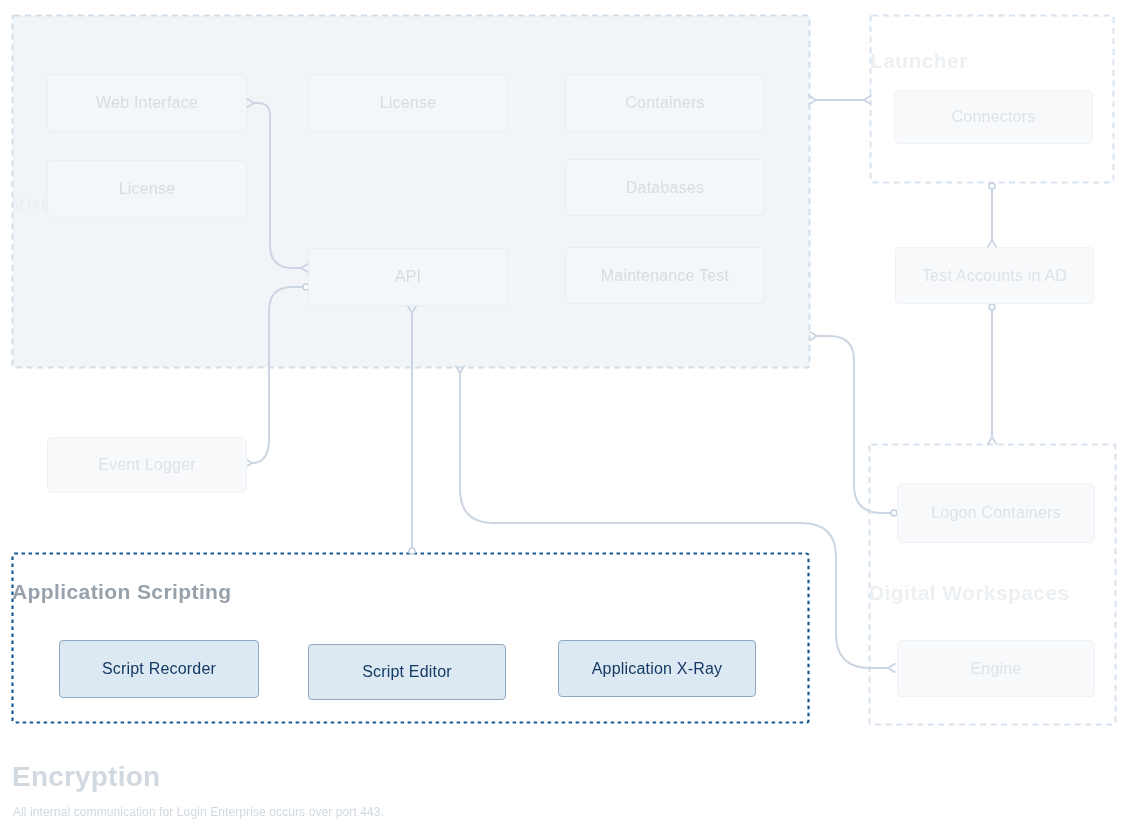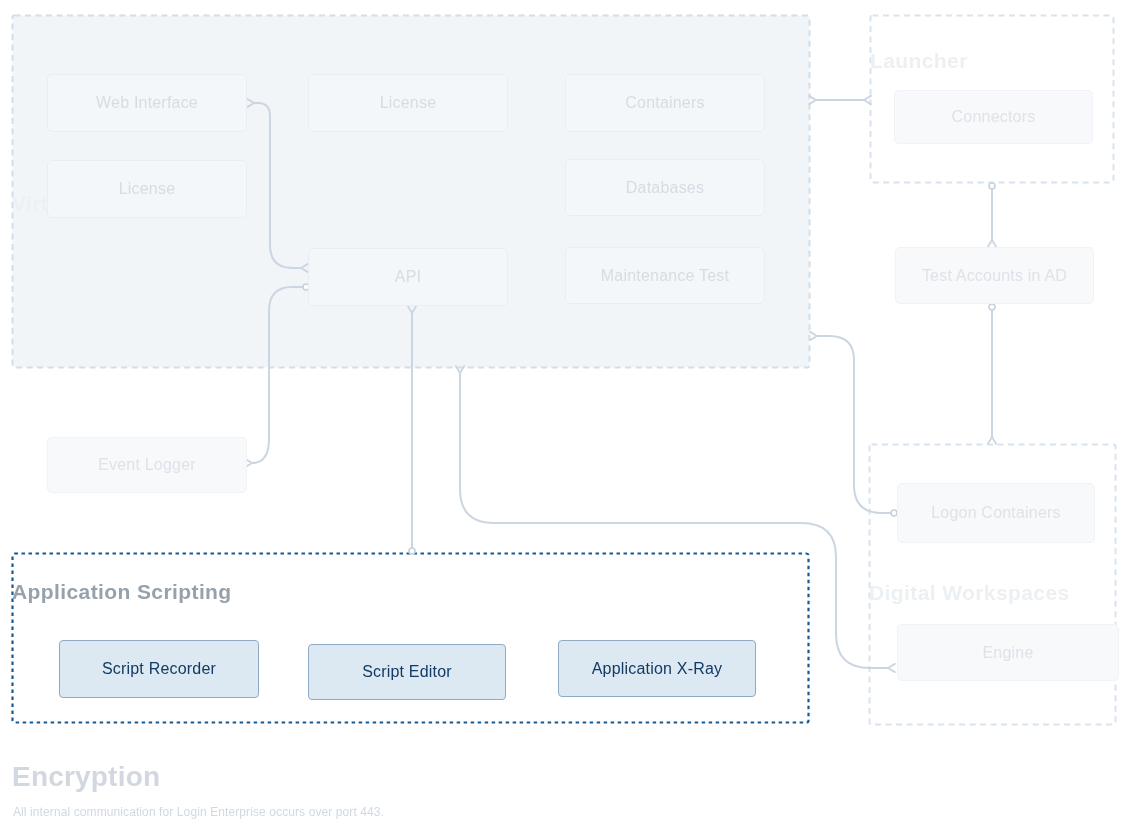--- a/index.html
+++ b/index.html
@@ -78,21 +78,21 @@
     <div class="group-title" style="top:34px;">Launcher</div>
     <div class="node white-node" style="left:24px;top:75px;width:199px;height:54px;">Connectors</div>
   </section>
 
   <div class="node white-node" style="left:895px;top:247px;width:199px;height:57px;">Test Accounts in AD</div>
   <div class="node white-node" style="left:47px;top:437px;width:200px;height:56px;">Event Logger</div>
 
   <section class="group" style="left:869px;top:444px;width:247px;height:281px;">
     <div class="group-title" style="top:137px;">Digital Workspaces</div>
     <div class="node white-node" style="left:28px;top:39px;width:198px;height:60px;">Logon Containers</div>
-    <div class="node white-node" style="left:28px;top:180px;width:222px;height:57px;">Engine</div>
+    <div class="node white-node" style="left:28px;top:196px;width:198px;height:57px;">Engine</div>
   </section>
 
   <section class="group" style="left:12px;top:553px;width:797px;height:170px;">
     <div class="group-title as-title" style="top:27px;">Application Scripting</div>
     <div class="node hl-node" style="left:47px;top:87px;width:200px;height:58px;">Script Recorder</div>
     <div class="node hl-node" style="left:296px;top:91px;width:198px;height:56px;">Script Editor</div>
     <div class="node hl-node" style="left:546px;top:87px;width:198px;height:57px;">Application X-Ray</div>
   </section>
 
   <div class="footer-heading">Encryption</div>

